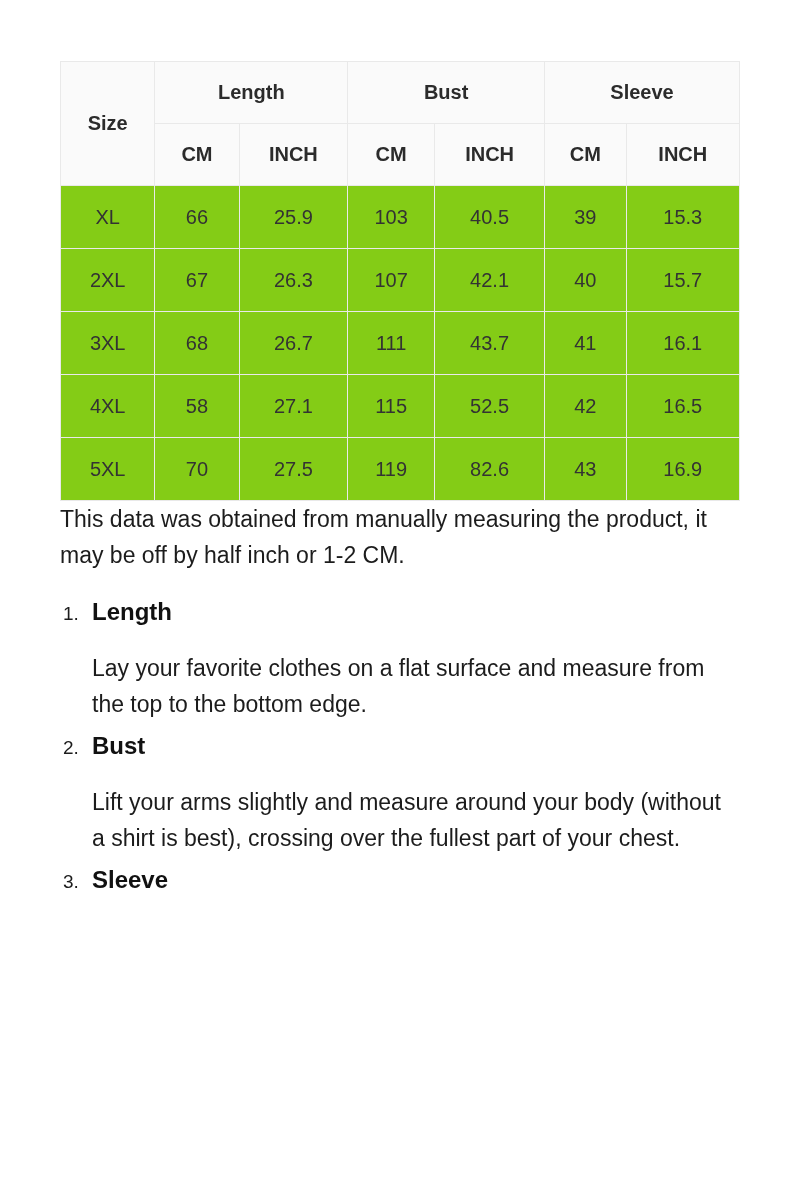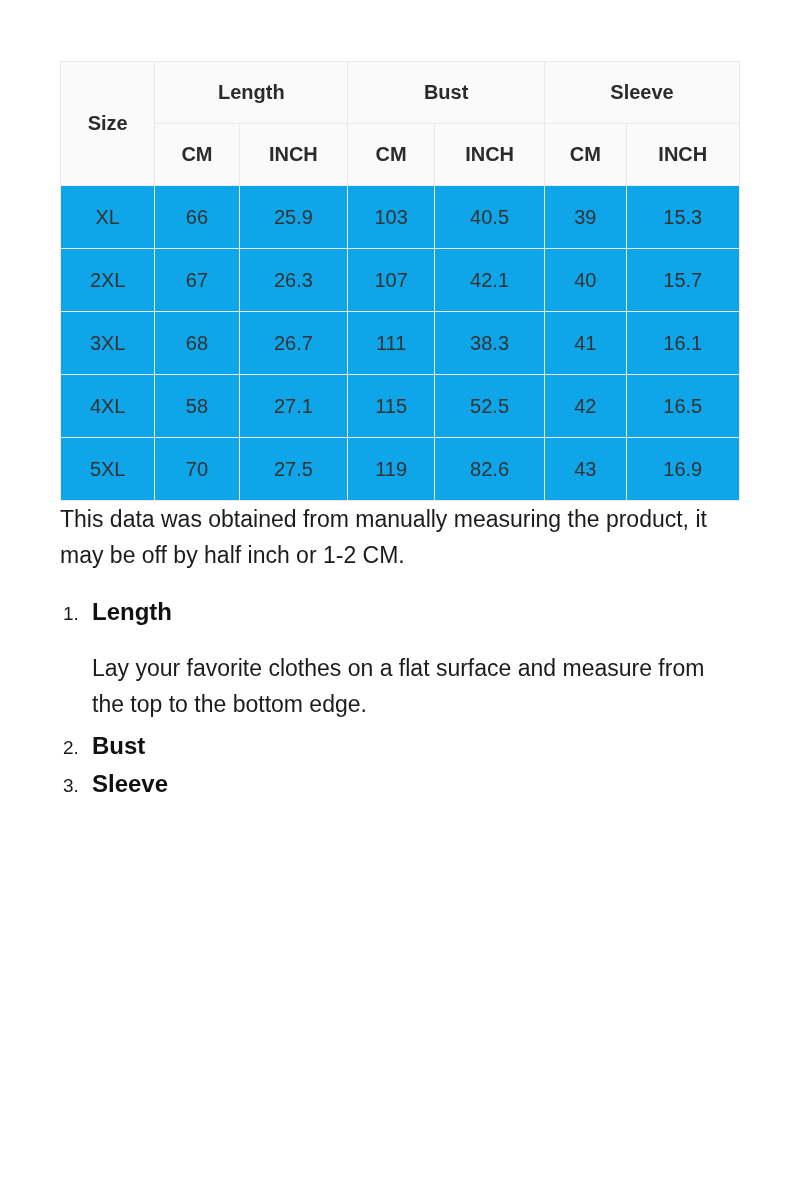--- a/index.html
+++ b/index.html
@@ -31,21 +31,21 @@
   }
   table.size-chart thead th {
     background: #fafafa;
     font-weight: 700;
     color: #2b2b2b;
     font-size: 20px;
     height: 62px;
   }
   table.size-chart tbody td {
     height: 63px;
-    background: #0ea5e9;
+    background: #84cc16;
     font-weight: 400;
   }
   col.c-size  { width: 13.9%; }
   col.c-cm1   { width: 12.4%; }
   col.c-inch1 { width: 16.0%; }
   col.c-cm2   { width: 12.8%; }
   col.c-inch2 { width: 16.2%; }
   col.c-cm3   { width: 12.0%; }
   col.c-inch3 { width: 16.7%; }
 
@@ -142,21 +142,21 @@
         <td>107</td>
         <td>42.1</td>
         <td>40</td>
         <td>15.7</td>
       </tr>
       <tr>
         <td>3XL</td>
         <td>68</td>
         <td>26.7</td>
         <td>111</td>
-        <td>38.3</td>
+        <td>43.7</td>
         <td>41</td>
         <td>16.1</td>
       </tr>
       <tr>
         <td>4XL</td>
         <td>58</td>
         <td>27.1</td>
         <td>115</td>
         <td>52.5</td>
         <td>42</td>
@@ -183,20 +183,21 @@
         <span class="li-number">1.</span>
         <span class="li-title">Length</span>
       </div>
       <p class="li-desc">Lay your favorite clothes on a flat surface and measure from the top to the bottom edge.</p>
     </li>
     <li>
       <div class="li-head">
         <span class="li-number">2.</span>
         <span class="li-title">Bust</span>
       </div>
+      <p class="li-desc">Lift your arms slightly and measure around your body (without a shirt is best), crossing over the fullest part of your chest.</p>
     </li>
     <li>
       <div class="li-head">
         <span class="li-number">3.</span>
         <span class="li-title">Sleeve</span>
       </div>
     </li>
   </ol>
 
 </div>

